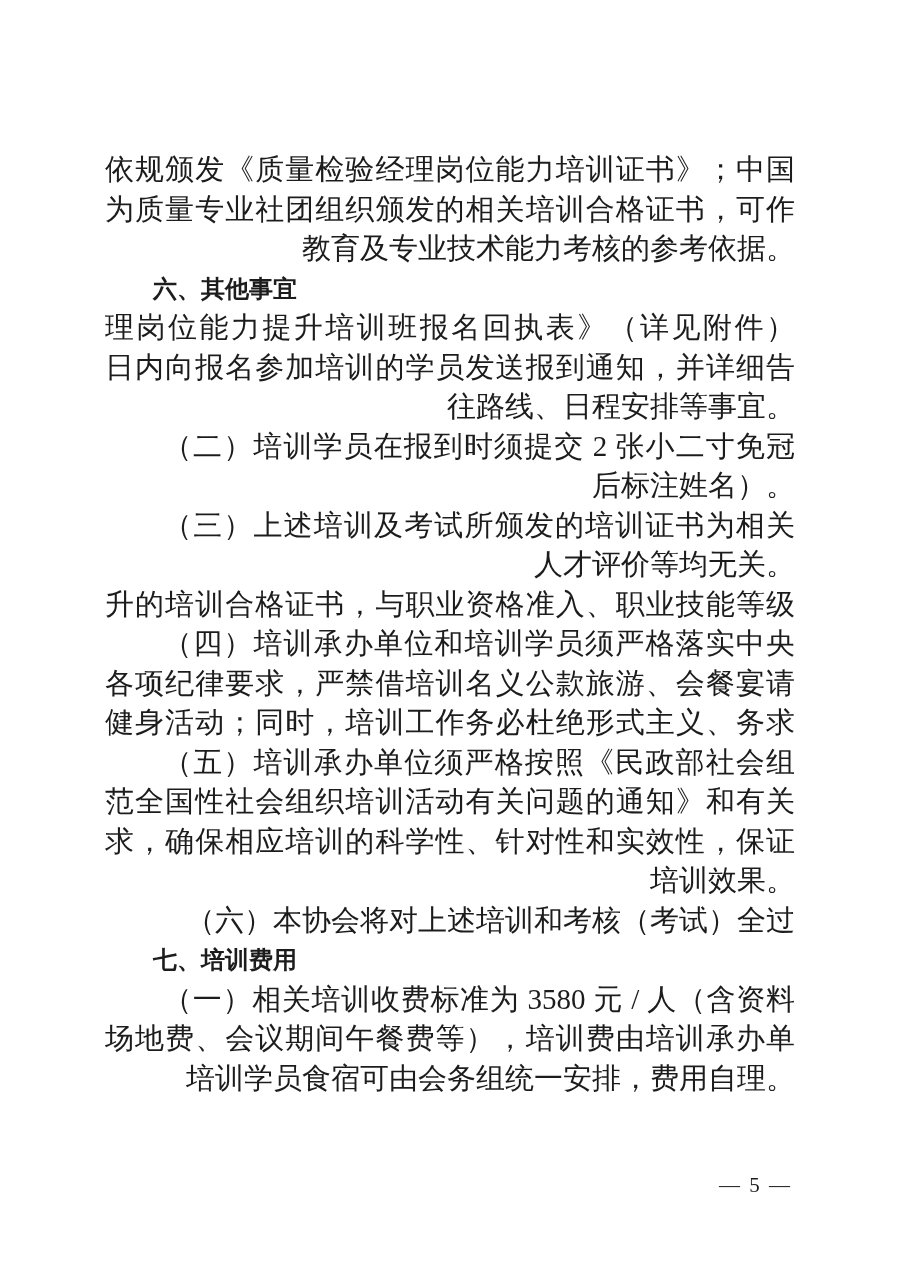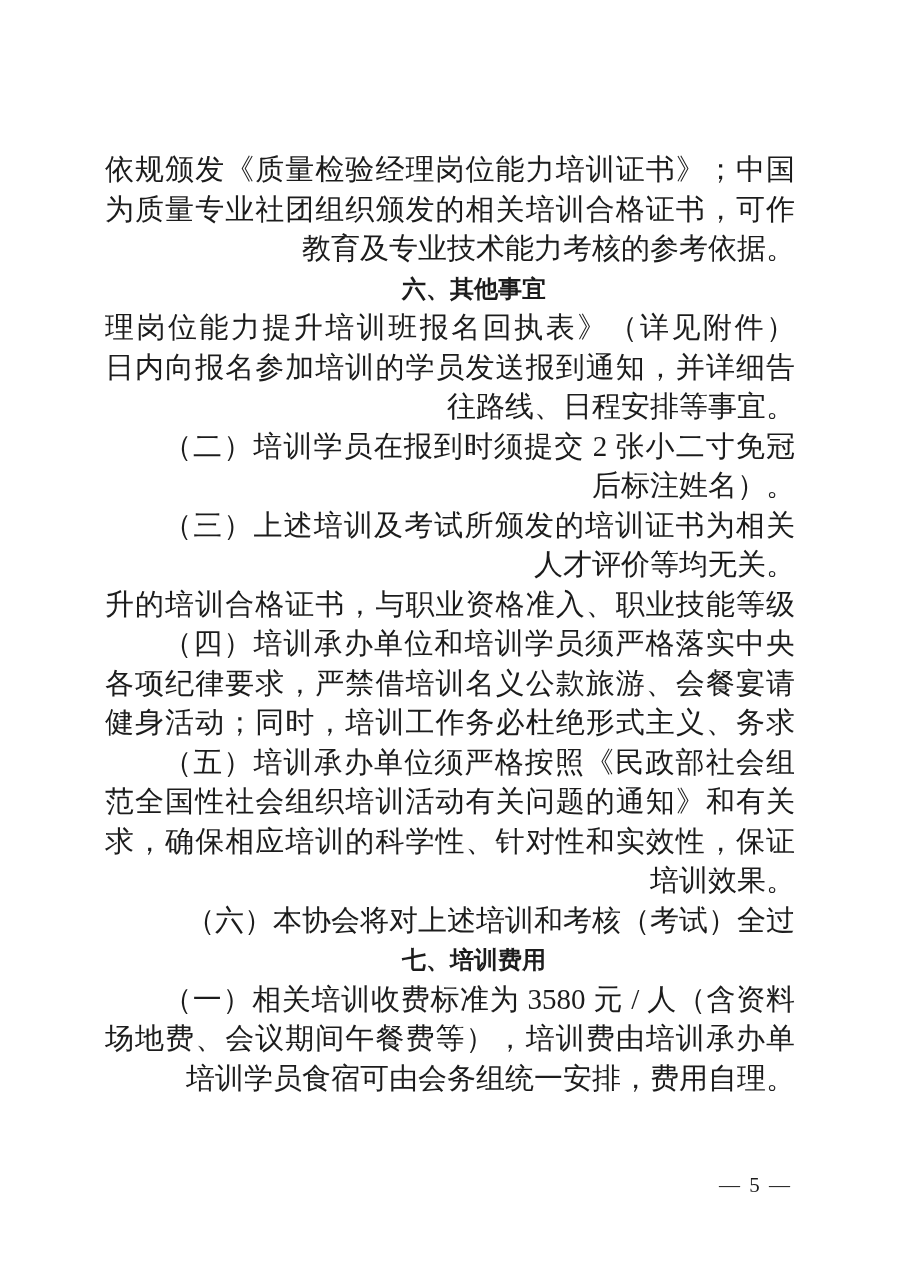--- a/index.html
+++ b/index.html
@@ -40,21 +40,21 @@
     text-align: right;
   }
   .line.indent {
     text-indent: 2em;
   }
   .line.heading {
     font-family: "Liberation Sans", "DejaVu Sans", sans-serif;
     font-weight: bold;
     font-size: 24px;
     text-indent: 2em;
-    text-align: center;
+    text-align: left;
   }
   .page-number {
     position: absolute;
     top: 1170px;
     right: 108px;
     font-size: 21px;
     line-height: 30px;
     color: #1c1c1c;
     font-family: "Liberation Serif", "DejaVu Serif", serif;
     letter-spacing: 2px;

